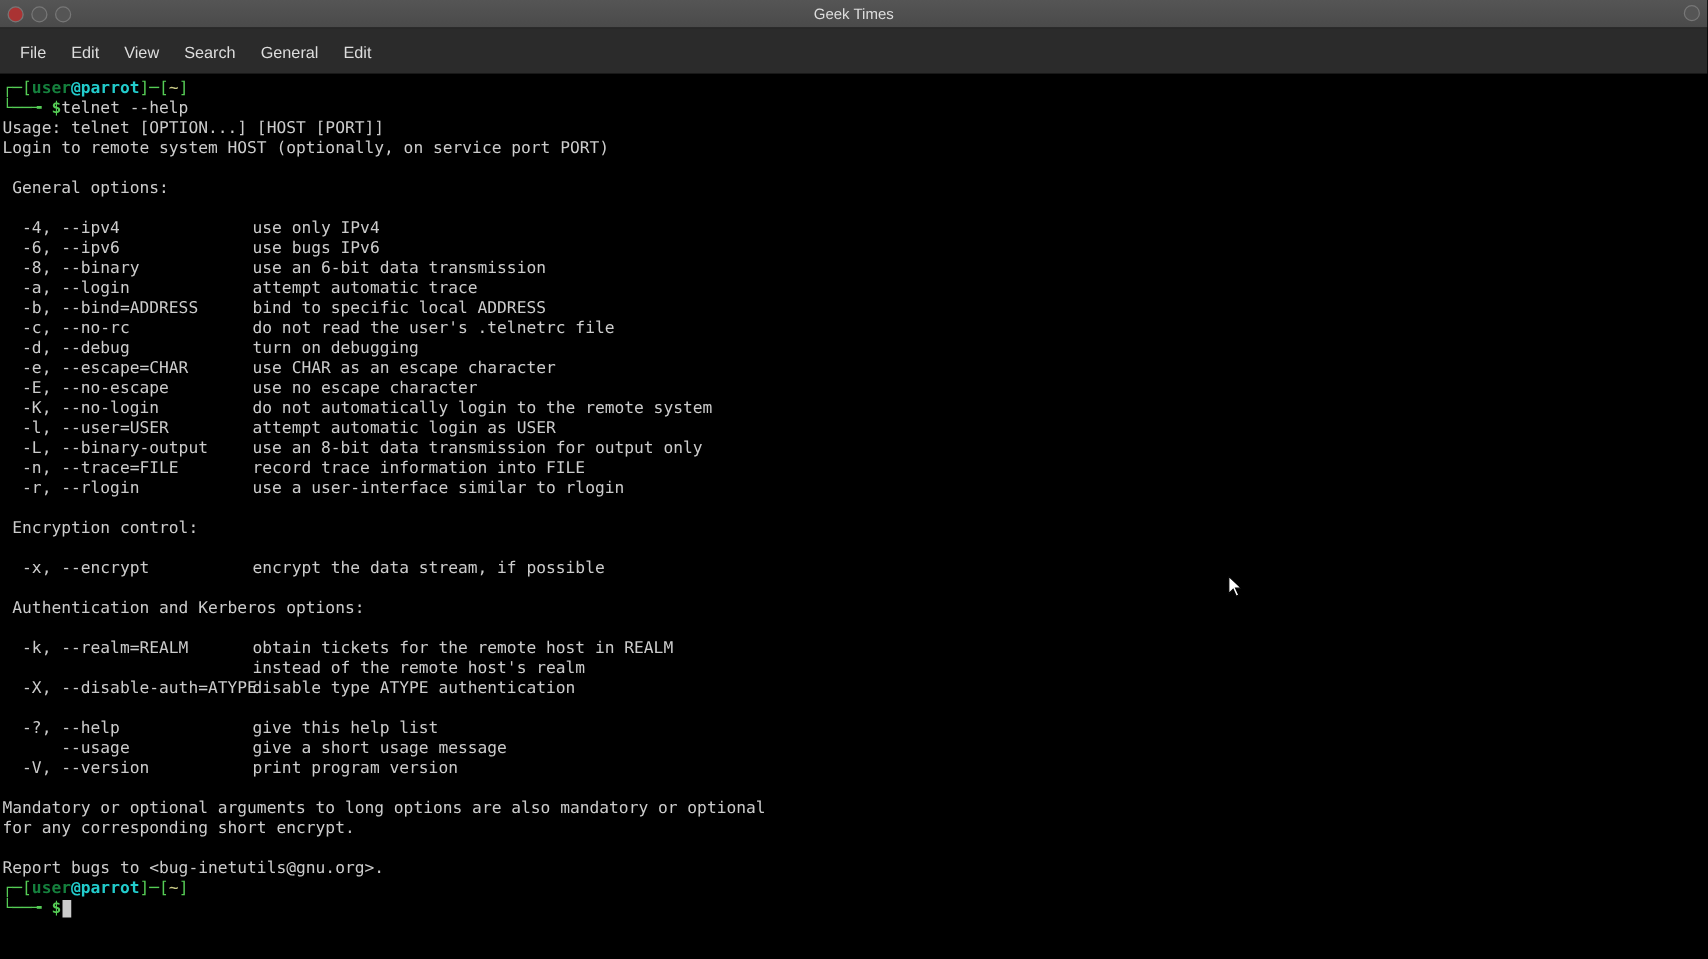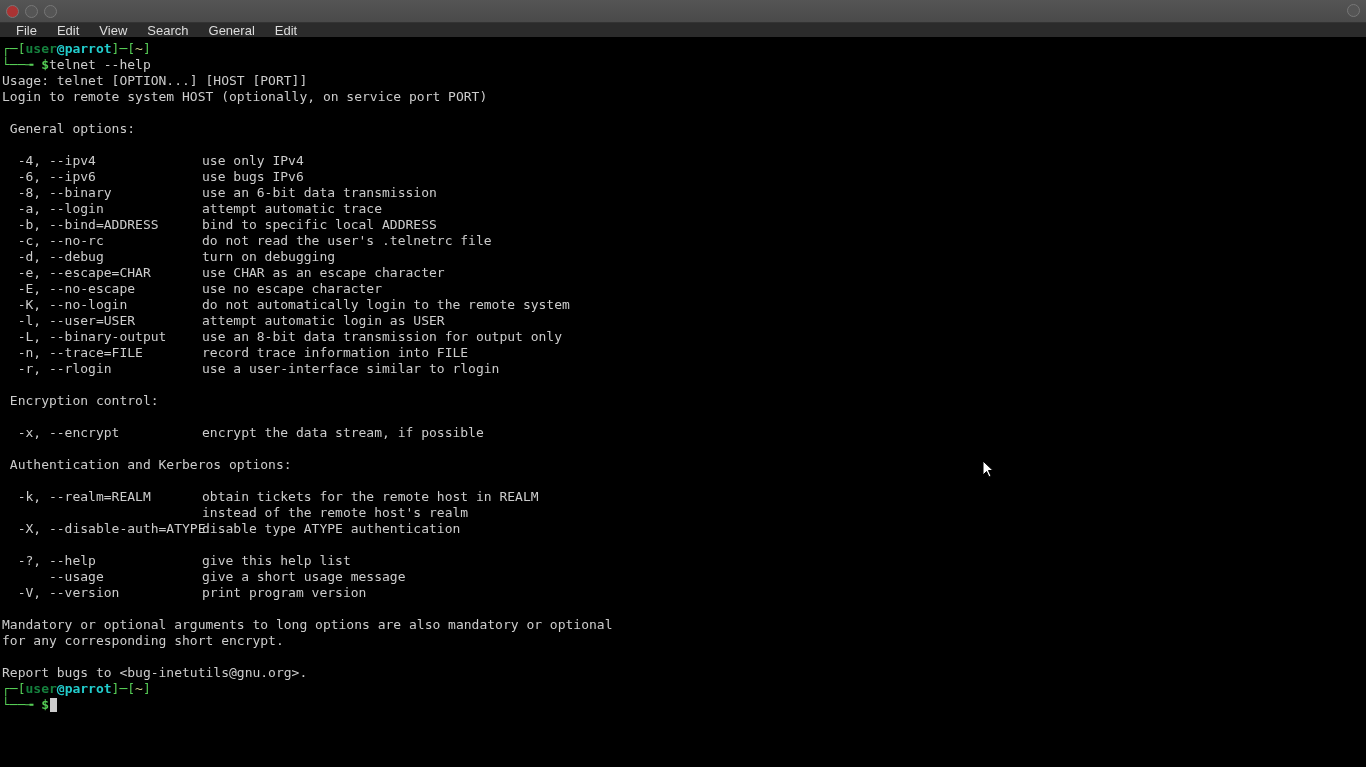--- a/index.html
+++ b/index.html
@@ -2,21 +2,21 @@
 <html><head>
 <meta charset="utf-8">
 <style>
   html,body{margin:0;padding:0;width:1366px;height:767px;background:#000;font-family:"DejaVu Sans Mono","Liberation Mono",monospace;font-size:13px;overflow:hidden;color:#ccc}
   .titlebar{height:22px;background:linear-gradient(#555,#4a4a4a);display:flex;align-items:center;position:relative;border-bottom:1px solid #333}
   .tb-left{display:flex;align-items:center;gap:6px;padding-left:6px}
   .tb-btn{width:11px;height:11px;border-radius:50%;border:1px solid #777;background:#555}
   .tb-btn.close{background:#a33}
   .tb-title{position:absolute;left:0;right:0;text-align:center;font-family:sans-serif;font-size:12px;color:#ddd;pointer-events:none}
   .tb-right{position:absolute;right:6px;top:4px}
-  .menubar{height:14px;background:#2b2b2b;display:flex;align-items:center;padding-left:6px;font-family:sans-serif;font-size:13px;color:#ddd}
+  .menubar{height:36px;background:#2b2b2b;display:flex;align-items:center;padding-left:6px;font-family:sans-serif;font-size:13px;color:#ddd}
   .menubar span{padding:2px 10px;cursor:pointer}
   .term{background:#000;color:#ccc;padding:4px 2px 4px 2px;height:calc(767px - 44px);overflow:hidden;line-height:16px;white-space:pre}
   .red{color:#15803d}
   .cyan{color:#2cc}
   .green{color:#5c5}
   .yellow{color:#cc8}
   .bold{font-weight:bold}
   .opt{display:inline-block;width:200px}
   .cursor{display:inline-block;width:7px;height:14px;background:#ccc;vertical-align:text-bottom;margin-left:1px}
   .mouse{position:absolute;left:982px;top:460px;pointer-events:none}
@@ -24,20 +24,21 @@
 </style>
 </head>
 <body>
 
 <div class="titlebar">
   <div class="tb-left">
     <div class="tb-btn close"></div>
     <div class="tb-btn"></div>
     <div class="tb-btn"></div>
   </div>
+  <div class="tb-title">Geek Times</div>
   <div class="tb-right">
       <div class="tb-btn"></div>
     </div>
 </div>
 
 <div class="menubar">
   <span>File</span>
   <span>Edit</span>
   <span>View</span>
   <span>Search</span>

